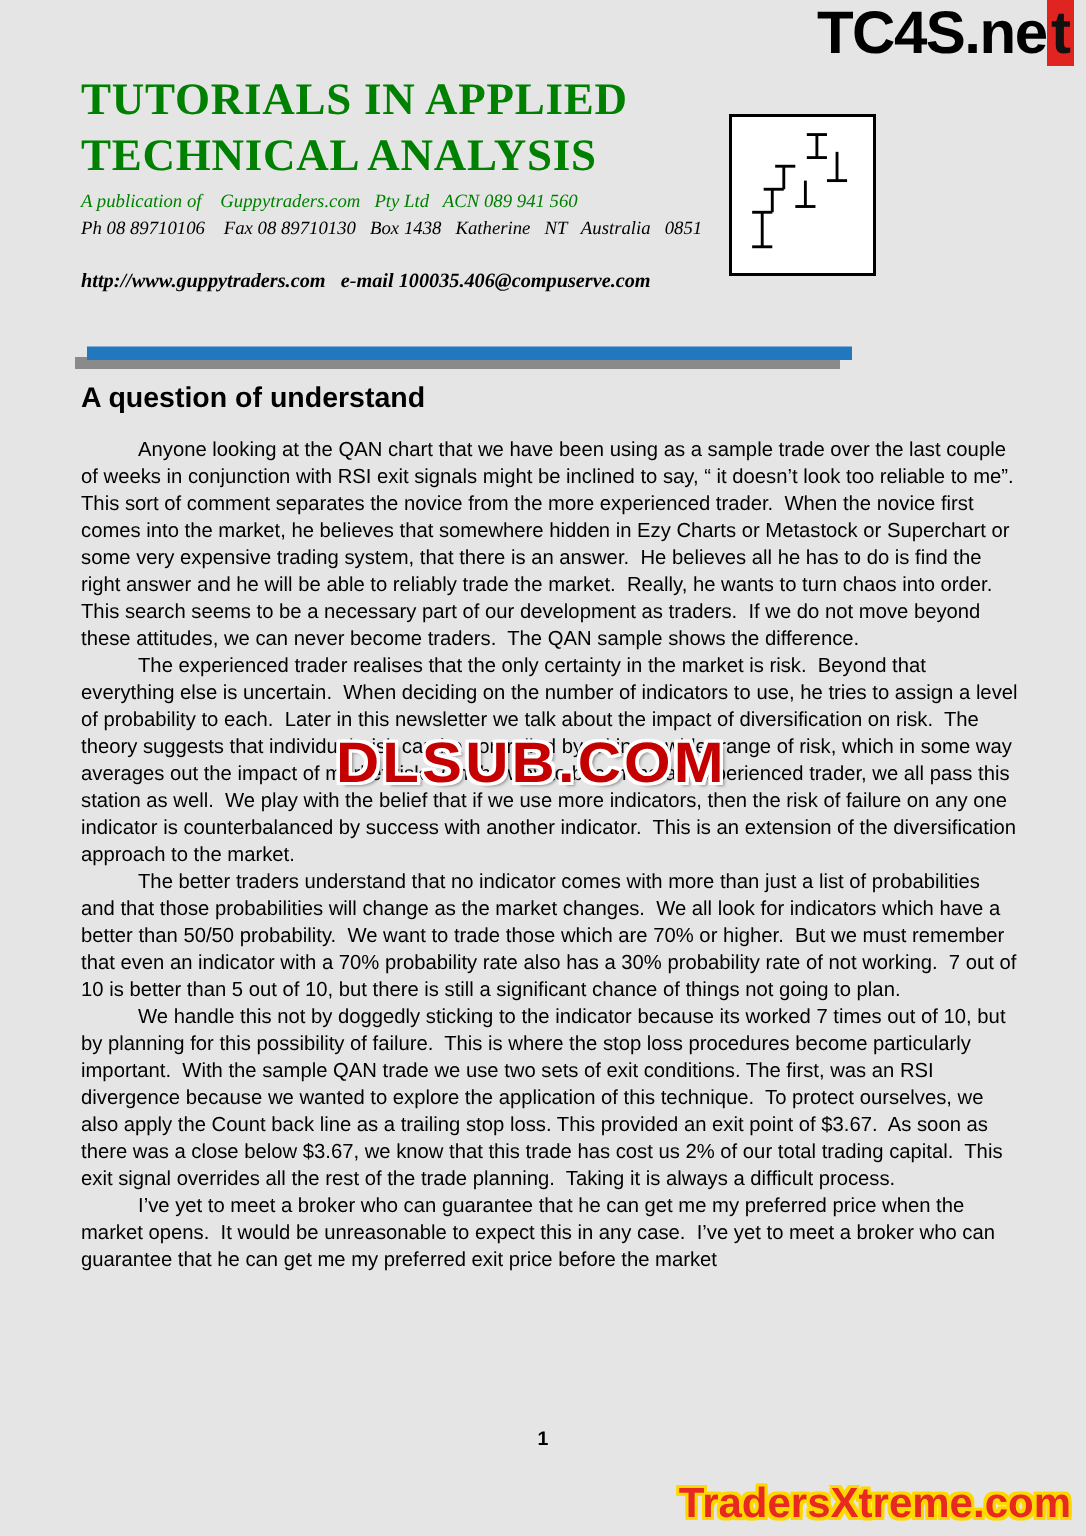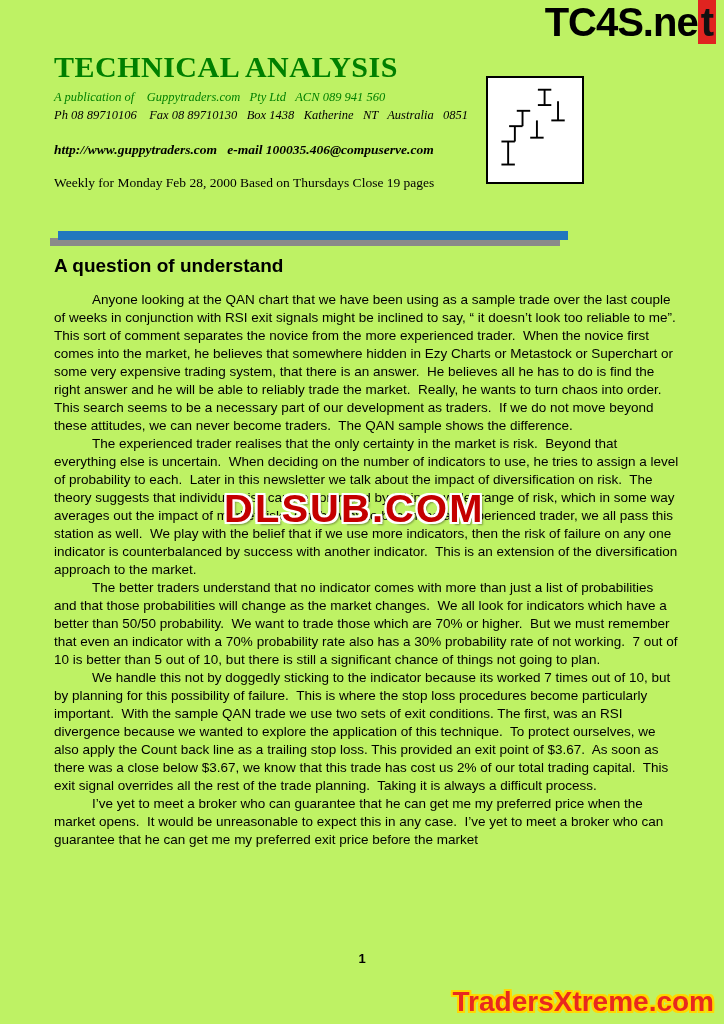--- a/index.html
+++ b/index.html
@@ -1,17 +1,17 @@
 <!DOCTYPE html>
 <html><head>
 <meta charset="utf-8">
 <style>
   html,body { margin:0; padding:0; background:#ffffff; }
   .page {
-    position:relative; width:724px; height:1024px; background:#bef264;
+    position:relative; width:724px; height:1024px; background:#e5e5e5;
     font-family:"Liberation Sans", sans-serif; color:#000; overflow:hidden;
   }
   .pre { white-space:pre-wrap;font-style:italic; }
 
   
   .brand {
     position:absolute; top:0px; right:8px;
     font-family:"Liberation Sans", sans-serif; font-weight:bold;
     font-size:40px; letter-spacing:-1px; color:#000; line-height:44px;
   }
@@ -101,26 +101,26 @@
 </style>
 </head>
 <body>
 
 <div class="page">
 
   <div class="brand"><span>TC4S.ne</span><span class="brand-badge">t</span></div>
 
   <div class="header-left">
     <div class="title">
+      <div>TUTORIALS IN APPLIED</div>
       <div>TECHNICAL ANALYSIS</div>
     </div>
     <div class="pub pre">A publication of    Guppytraders.com   Pty Ltd   ACN 089 941 560</div>
     <div class="contact pre">Ph 08 89710106    Fax 08 89710130   Box 1438   Katherine   NT   Australia   0851</div>
     <div class="web pre">http://www.guppytraders.com   e-mail 100035.406@compuserve.com</div>
-    <div class="issue">Weekly for Monday Feb 28, 2000 Based on Thursdays Close 19 pages</div>
   </div>
 
   <div class="logo-box">
     <svg viewBox="0 0 98 108" xmlns="http://www.w3.org/2000/svg">
       <g stroke="#000" stroke-width="2" fill="none">
         <path d="M14 90 h14"></path>
         <path d="M21 90 V66"></path>
         <path d="M14 66 h14"></path>
         <path d="M28 66 V50"></path>
         <path d="M22 50 h14"></path>

